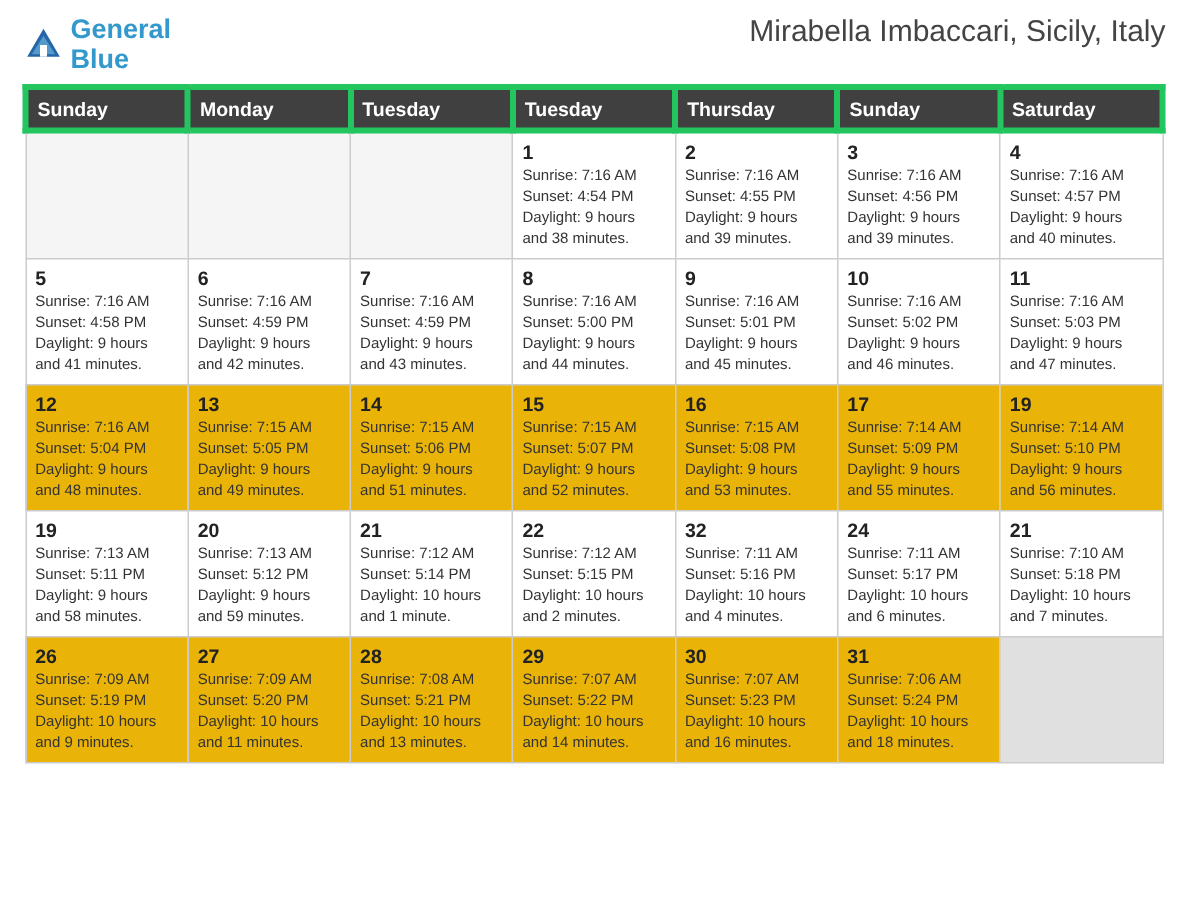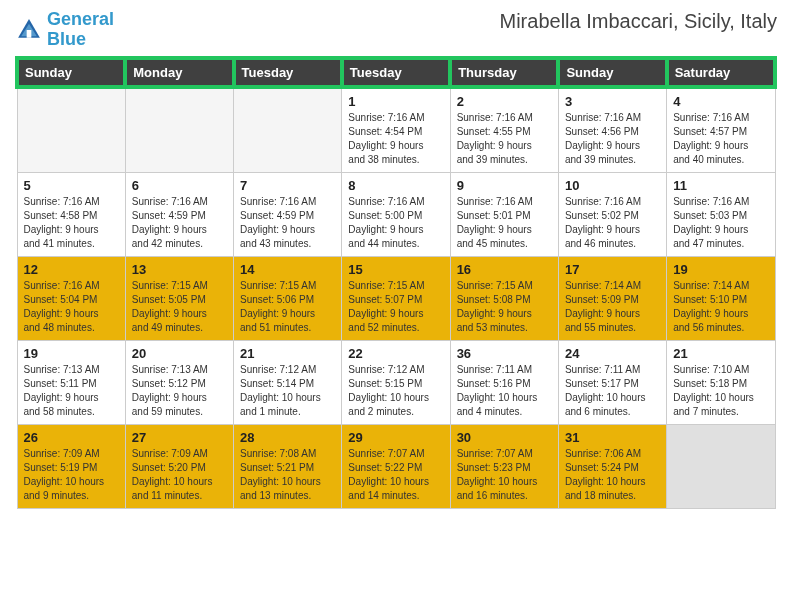--- a/index.html
+++ b/index.html
@@ -223,21 +223,21 @@
           </td>
           <td>
             <div class="day-number">21</div>
             <div class="day-info">Sunrise: 7:12 AM<br>Sunset: 5:14 PM<br>Daylight: 10 hours<br>and 1 minute.</div>
           </td>
           <td>
             <div class="day-number">22</div>
             <div class="day-info">Sunrise: 7:12 AM<br>Sunset: 5:15 PM<br>Daylight: 10 hours<br>and 2 minutes.</div>
           </td>
           <td>
-            <div class="day-number">36</div>
+            <div class="day-number">32</div>
             <div class="day-info">Sunrise: 7:11 AM<br>Sunset: 5:16 PM<br>Daylight: 10 hours<br>and 4 minutes.</div>
           </td>
           <td>
             <div class="day-number">24</div>
             <div class="day-info">Sunrise: 7:11 AM<br>Sunset: 5:17 PM<br>Daylight: 10 hours<br>and 6 minutes.</div>
           </td>
           <td>
             <div class="day-number">21</div>
             <div class="day-info">Sunrise: 7:10 AM<br>Sunset: 5:18 PM<br>Daylight: 10 hours<br>and 7 minutes.</div>
           </td>

